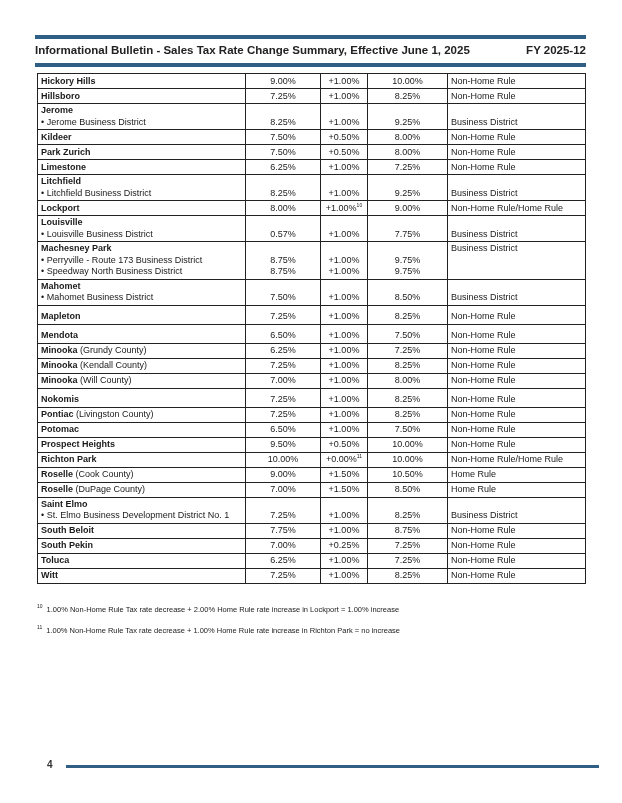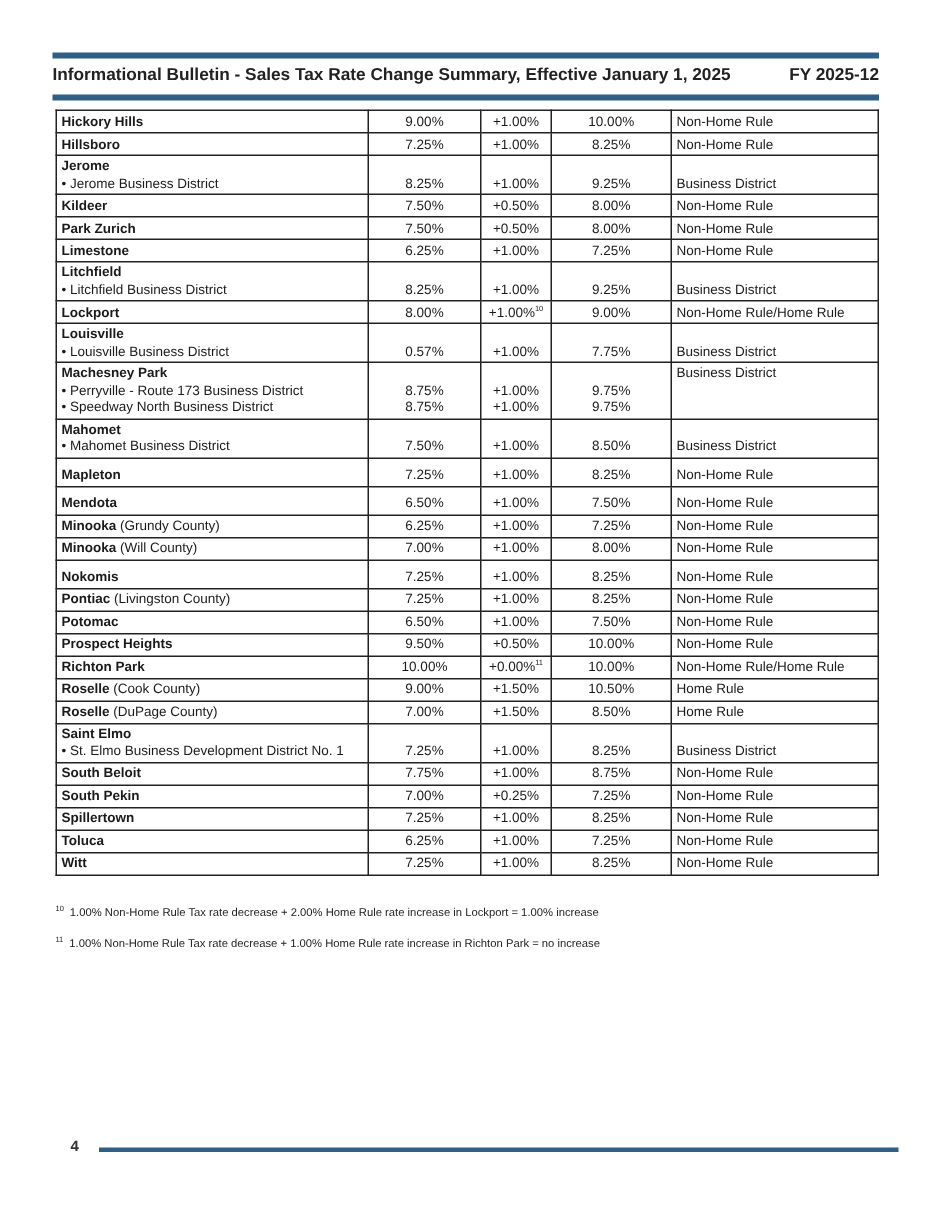--- a/index.html
+++ b/index.html
@@ -36,21 +36,21 @@
   .fn10 { top: 603px; }
   .fn11 { top: 624px; }
 
   .page-num { position: absolute; left: 47px; top: 759px; font-size: 10px; font-weight: bold; color: #333; }
   .rule.bottom { top: 765px; left: 66px; width: 533px; height: 3px; }
 </style>
 </head>
 <body>
 
 <div class="rule top1"></div>
-<div class="header-title">Informational Bulletin - Sales Tax Rate Change Summary, Effective January 1, 2025</div>
+<div class="header-title">Informational Bulletin - Sales Tax Rate Change Summary, Effective June 1, 2025</div>
 <div class="header-fy">FY 2025-12</div>
 <div class="rule top2"></div>
 
 <table class="rates">
   <colgroup>
       <col class="c1">
       <col class="c2">
       <col class="c3">
       <col class="c4">
       <col class="c5">
@@ -157,20 +157,27 @@
         <td class="type">Non-Home Rule</td>
       </tr>
       <tr class="single">
         <td class="name"><span class="muni">Minooka</span> <span class="county">(Grundy County)</span></td>
         <td class="num"><span>6.25%</span></td>
         <td class="num"><span>+1.00%</span></td>
         <td class="num"><span>7.25%</span></td>
         <td class="type">Non-Home Rule</td>
       </tr>
       <tr class="single">
+        <td class="name"><span class="muni">Minooka</span> <span class="county">(Kendall County)</span></td>
+        <td class="num"><span>7.25%</span></td>
+        <td class="num"><span>+1.00%</span></td>
+        <td class="num"><span>8.25%</span></td>
+        <td class="type">Non-Home Rule</td>
+      </tr>
+      <tr class="single">
         <td class="name"><span class="muni">Minooka</span> <span class="county">(Will County)</span></td>
         <td class="num"><span>7.00%</span></td>
         <td class="num"><span>+1.00%</span></td>
         <td class="num"><span>8.00%</span></td>
         <td class="type">Non-Home Rule</td>
       </tr>
       <tr class="single tall">
         <td class="name"><span class="muni">Nokomis</span></td>
         <td class="num"><span>7.25%</span></td>
         <td class="num"><span>+1.00%</span></td>
@@ -231,27 +238,20 @@
         <td class="num"><span>7.75%</span></td>
         <td class="num"><span>+1.00%</span></td>
         <td class="num"><span>8.75%</span></td>
         <td class="type">Non-Home Rule</td>
       </tr>
       <tr class="single">
         <td class="name"><span class="muni">South Pekin</span></td>
         <td class="num"><span>7.00%</span></td>
         <td class="num"><span>+0.25%</span></td>
         <td class="num"><span>7.25%</span></td>
-        <td class="type">Non-Home Rule</td>
-      </tr>
-      <tr class="single">
-        <td class="name"><span class="muni">Spillertown</span></td>
-        <td class="num"><span>7.25%</span></td>
-        <td class="num"><span>+1.00%</span></td>
-        <td class="num"><span>8.25%</span></td>
         <td class="type">Non-Home Rule</td>
       </tr>
       <tr class="single">
         <td class="name"><span class="muni">Toluca</span></td>
         <td class="num"><span>6.25%</span></td>
         <td class="num"><span>+1.00%</span></td>
         <td class="num"><span>7.25%</span></td>
         <td class="type">Non-Home Rule</td>
       </tr>
       <tr class="single">

